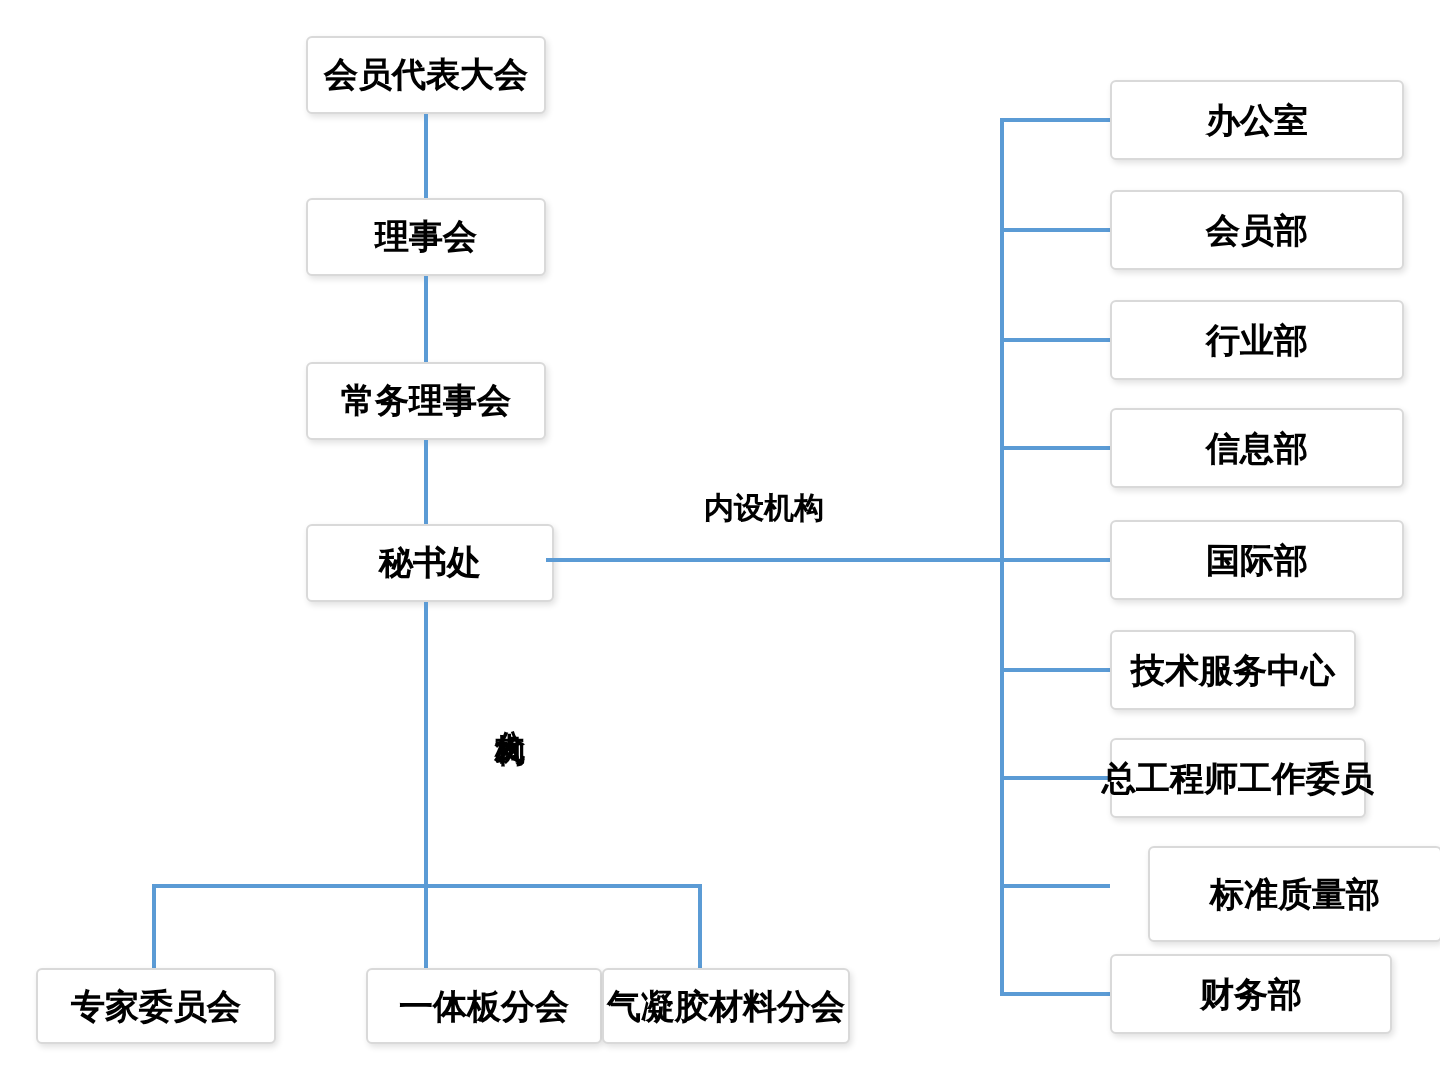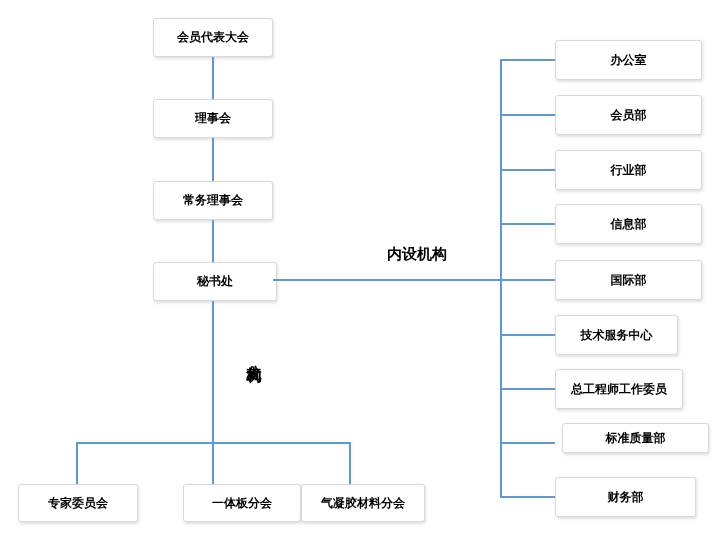--- a/index.html
+++ b/index.html
@@ -15,21 +15,21 @@
     position: absolute;
     box-sizing: border-box;
     background: var(--box-bg, #ffffff);
     border: 1px solid var(--box-border, #d9d9d9);
     border-radius: 3px;
     box-shadow: 1px 1.5px 3px rgba(0,0,0,0.12);
     display: flex;
     align-items: center;
     justify-content: center;
     font-weight: bold;
-    font-size: 12px;
+    font-size: 17px;
     color: var(--text, #000000);
     white-space: nowrap;
   }
   .hline {
     position: absolute;
     height: 1.5px;
     background: var(--line, #5b9bd5);
   }
   .vline {
     position: absolute;
@@ -58,21 +58,21 @@
   <div class="node" style="left:153px; top:18px;  width:120px; height:39px;">会员代表大会</div>
   <div class="node" style="left:153px; top:99px;  width:120px; height:39px;">理事会</div>
   <div class="node" style="left:153px; top:181px; width:120px; height:39px;">常务理事会</div>
   <div class="node" style="left:153px; top:262px; width:124px; height:39px;">秘书处</div>
 
   <div class="vline" style="left:212px; top:57px;  height:42px;"></div>
   <div class="vline" style="left:212px; top:138px; height:43px;"></div>
   <div class="vline" style="left:212px; top:220px; height:42px;"></div>
   <div class="vline" style="left:212px; top:301px; height:183px;"></div>
 
-  <div class="edge-label" style="left:352px; top:245px;margin-left:35px;">内设机构</div>
+  <div class="edge-label" style="left:352px; top:245px;">内设机构</div>
   <div class="edge-label vertical" style="left:244px; top:353px; height:70px;">分支机构</div>
 
   <div class="hline" style="left:273px; top:279px; width:282px;"></div>
 
   <div class="vline" style="left:500px; top:59px; height:438px;"></div>
 
   <div class="hline" style="left:500px; top:59px;  width:55px;"></div>
   <div class="hline" style="left:500px; top:114px; width:55px;"></div>
   <div class="hline" style="left:500px; top:169px; width:55px;"></div>
   <div class="hline" style="left:500px; top:223px; width:55px;"></div>
@@ -81,21 +81,21 @@
   <div class="hline" style="left:500px; top:442px; width:55px;"></div>
   <div class="hline" style="left:500px; top:496px; width:55px;"></div>
 
   <div class="node" style="left:555px; top:40px;  width:147px; height:40px;">办公室</div>
   <div class="node" style="left:555px; top:95px;  width:147px; height:40px;">会员部</div>
   <div class="node" style="left:555px; top:150px; width:147px; height:40px;">行业部</div>
   <div class="node" style="left:555px; top:204px; width:147px; height:40px;">信息部</div>
   <div class="node" style="left:555px; top:260px; width:147px; height:40px;">国际部</div>
   <div class="node" style="left:555px; top:315px; width:123px; height:40px;">技术服务中心</div>
   <div class="node" style="left:555px; top:369px; width:128px; height:40px;">总工程师工作委员</div>
-  <div class="node" style="left:562px; top:423px; width:147px; height:30px;text-align:center;">标准质量部</div>
+  <div class="node" style="left:574px; top:423px; width:147px; height:48px;text-align:center;">标准质量部</div>
   <div class="node" style="left:555px; top:477px; width:141px; height:40px;">财务部</div>
 
   <div class="hline" style="left:77px;  top:442px; width:274px;"></div>
   <div class="vline" style="left:76px;  top:442px; height:42px;"></div>
   <div class="vline" style="left:349px; top:442px; height:42px;"></div>
 
   <div class="node" style="left:18px;  top:484px; width:120px; height:38px;">专家委员会</div>
   <div class="node" style="left:163px; top:484px; width:118px; height:38px;margin-left:20px;">一体板分会</div>
   <div class="node" style="left:301px; top:484px; width:124px; height:38px;">气凝胶材料分会</div>
 

